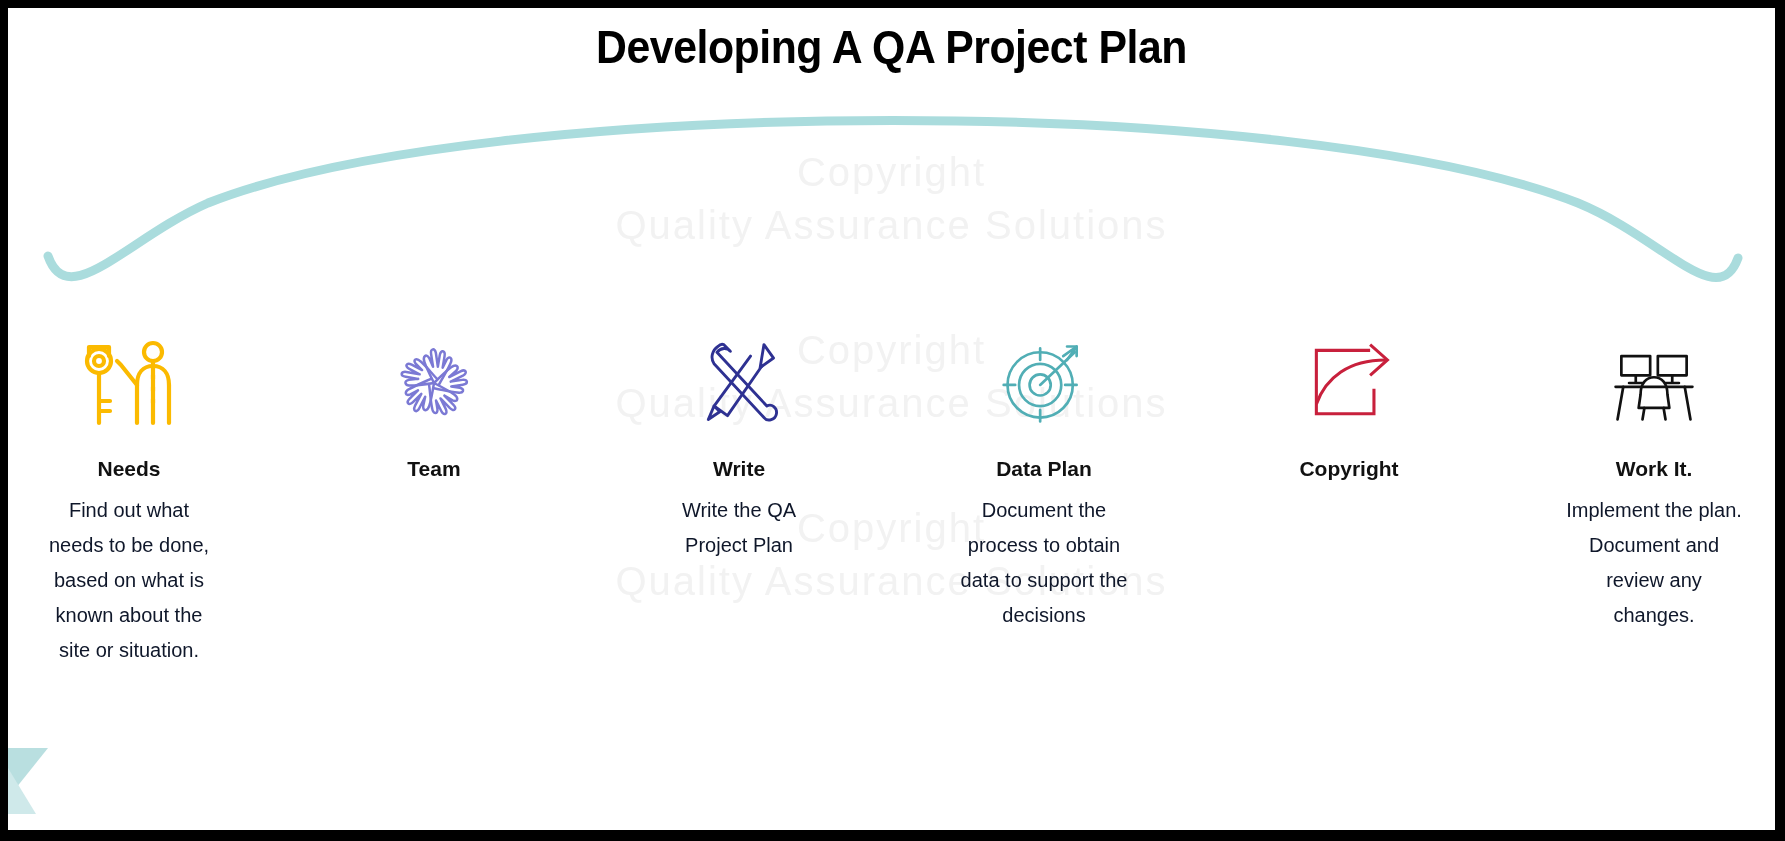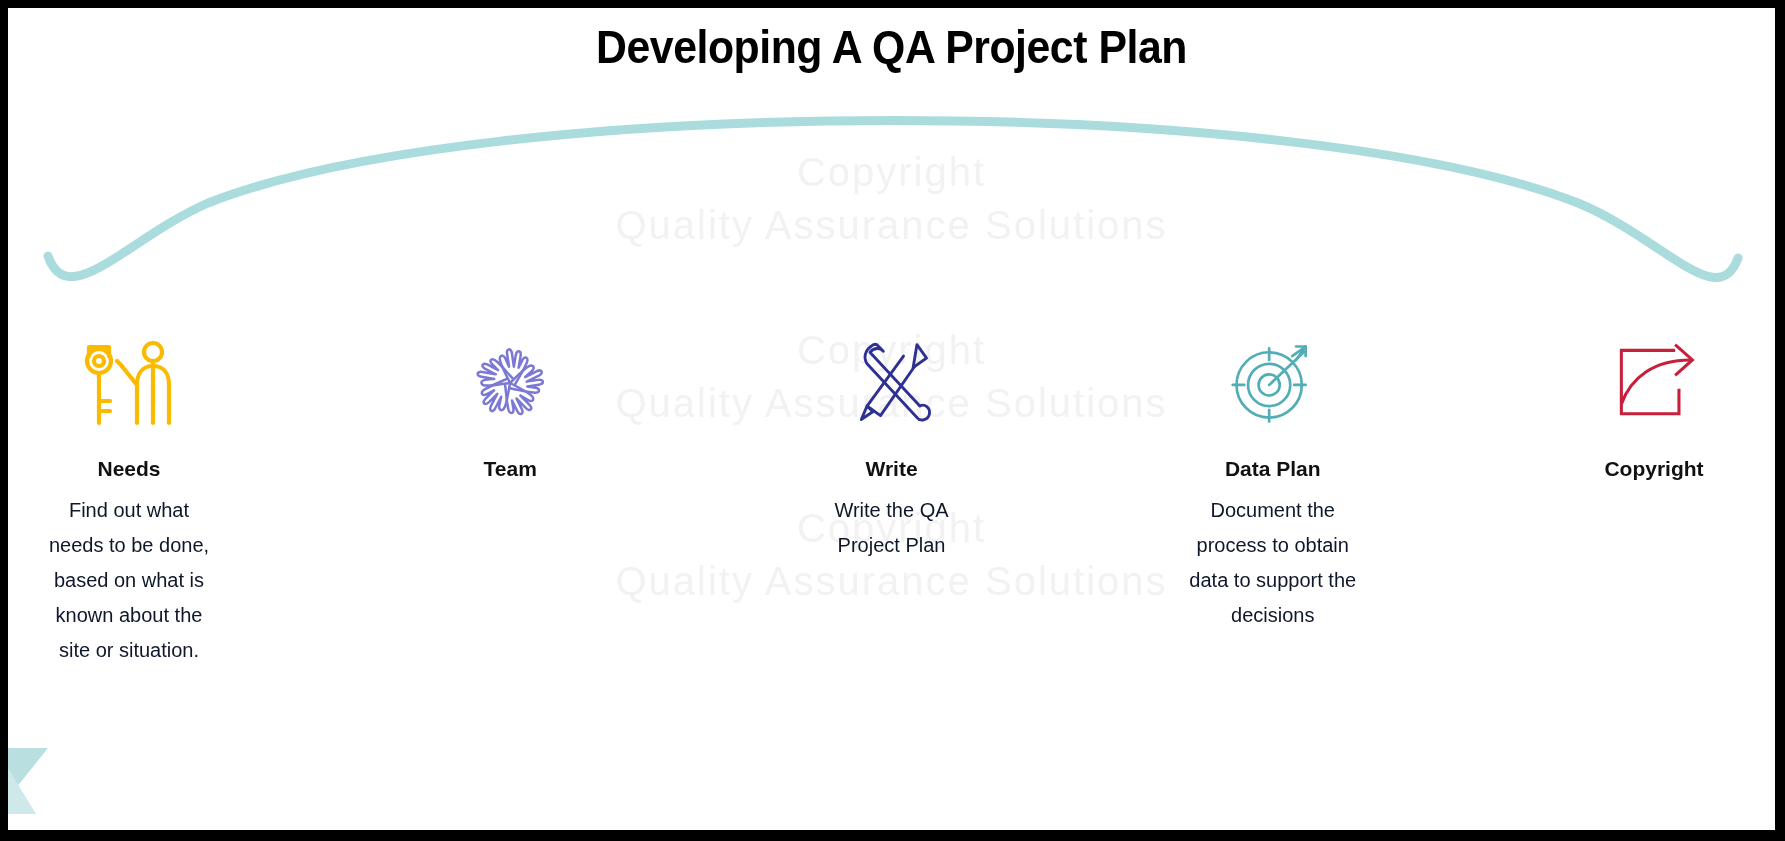--- a/index.html
+++ b/index.html
@@ -234,16 +234,31 @@
         <div class="icon-wrap">
           <svg width="104" height="96" viewBox="0 0 100 100" fill="none" stroke="#c8203c" stroke-width="3.2" stroke-linecap="butt" stroke-linejoin="miter">
             <path d="M72 16 L16 16 L16 82 L76 82 L76 56"></path>
             <path d="M16 72 C26 44, 50 26, 88 26"></path>
             <path d="M72 10 L90 26 L72 42"></path>
           </svg>
         </div>
         <div class="col-title">Copyright</div>
       </div>
 
+      <div class="col">
+        <div class="icon-wrap">
+          <svg width="104" height="96" viewBox="0 0 100 100" fill="none" stroke="#111111" stroke-width="2.8" stroke-linecap="round" stroke-linejoin="round">
+            <rect x="16" y="22" width="30" height="20"></rect>
+            <rect x="54" y="22" width="30" height="20"></rect>
+            <path d="M31 42 L31 50 M69 42 L69 50 M24 50 L38 50 M62 50 L76 50"></path>
+            <path d="M10 54 L90 54"></path>
+            <path d="M18 54 L12 88 M82 54 L88 88"></path>
+            <path d="M36 62 C36 50, 42 44, 50 44 C58 44, 64 50, 64 62 L66 76 L34 76 Z"></path>
+            <path d="M40 76 L38 88 M60 76 L62 88"></path>
+          </svg>
+        </div>
+        <div class="col-title">Work It.</div>
+        <div class="col-body">Implement the plan. Document and review any changes.</div>
+      </div>
 
     </div>
   </div>
 </div>
 
 </body></html>

